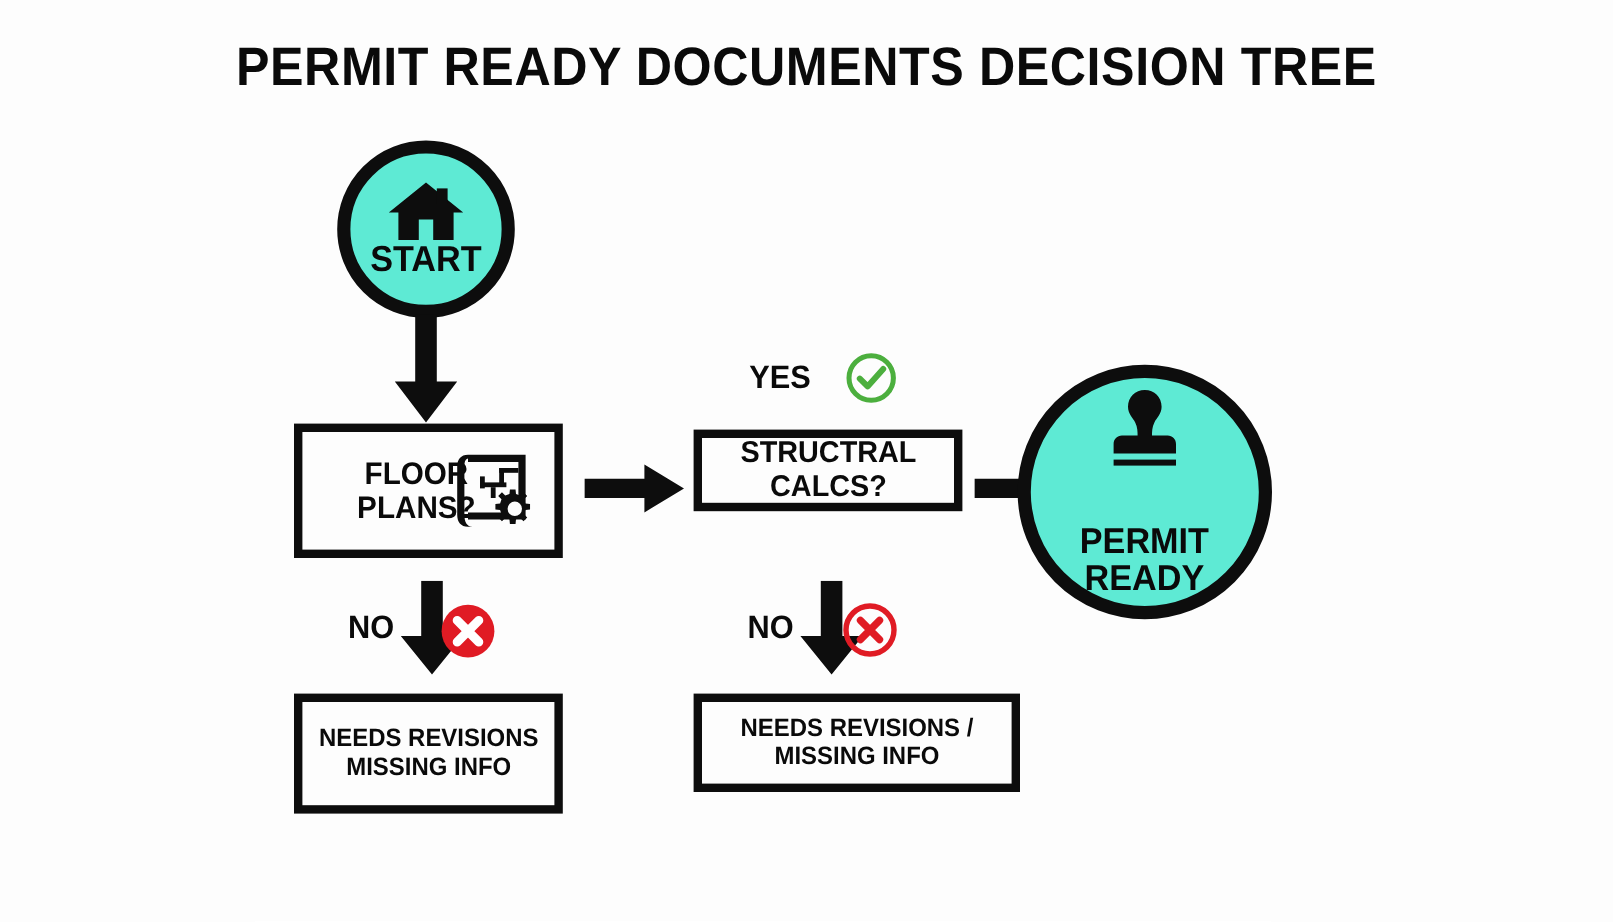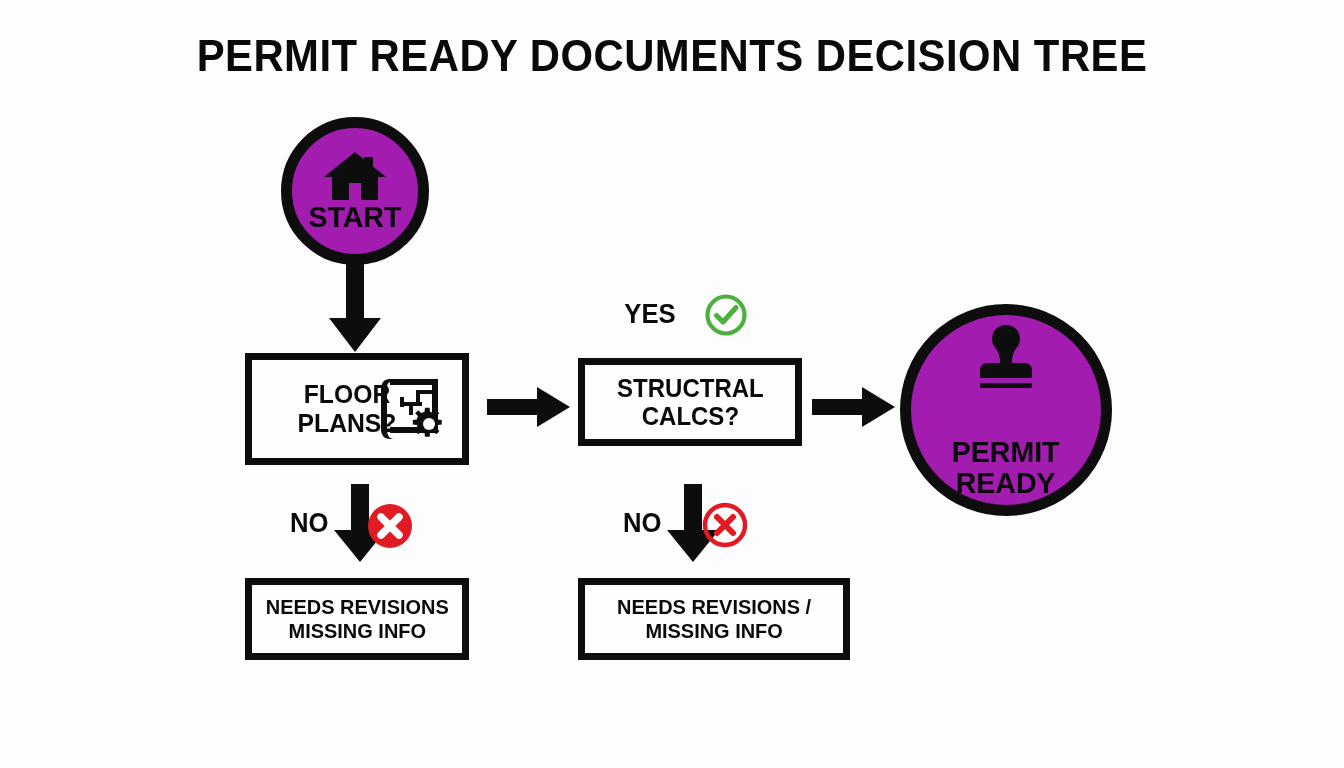--- a/index.html
+++ b/index.html
@@ -31,21 +31,21 @@
     color: #0a0a0a;
     transform: scaleX(0.93);
     white-space: nowrap;
   }
 
   
   .circle-node {
     position: absolute;
     border: 11px solid #0d0d0d;
     border-radius: 50%;
-    background: #a21caf;
+    background: #5eead4;
     box-sizing: border-box;
     display: flex;
     flex-direction: column;
     align-items: center;
     justify-content: center;
   }
   .circle-label {
     font-weight: bold;
     color: #0a0a0a;
     text-align: center;
@@ -101,48 +101,49 @@
     right: 10px;
     top: 50%;
     transform: translateY(-50%);
   }
 
   
   #structural-node {
     left: 578px;
     top: 358px;
     width: 224px;
-    height: 88px;
+    height: 68px;
+    align-items: flex-end;
   }
   #structural-node .box-label {
     font-size: 25px;
     transform: scaleX(0.96);
   }
 
   
   #permit-ready-node {
-    left: 900px;
+    left: 848px;
     top: 304px;
     width: 212px;
     height: 212px;
     gap: 39px;
   }
   #permit-ready-node .circle-label {
     font-size: 30px;
     margin-top: 6px;
     transform: scaleX(0.95);
   }
   #stamp-icon { display: block; }
 
   
   #needs-revisions-left {
     left: 245px;
     top: 578px;
     width: 224px;
-    height: 82px;
+    height: 100px;
   }
   #needs-revisions-right {
     left: 578px;
     top: 578px;
     width: 272px;
     height: 82px;
   }
   #needs-revisions-left .box-label,
   #needs-revisions-right .box-label {
     font-size: 21px;

